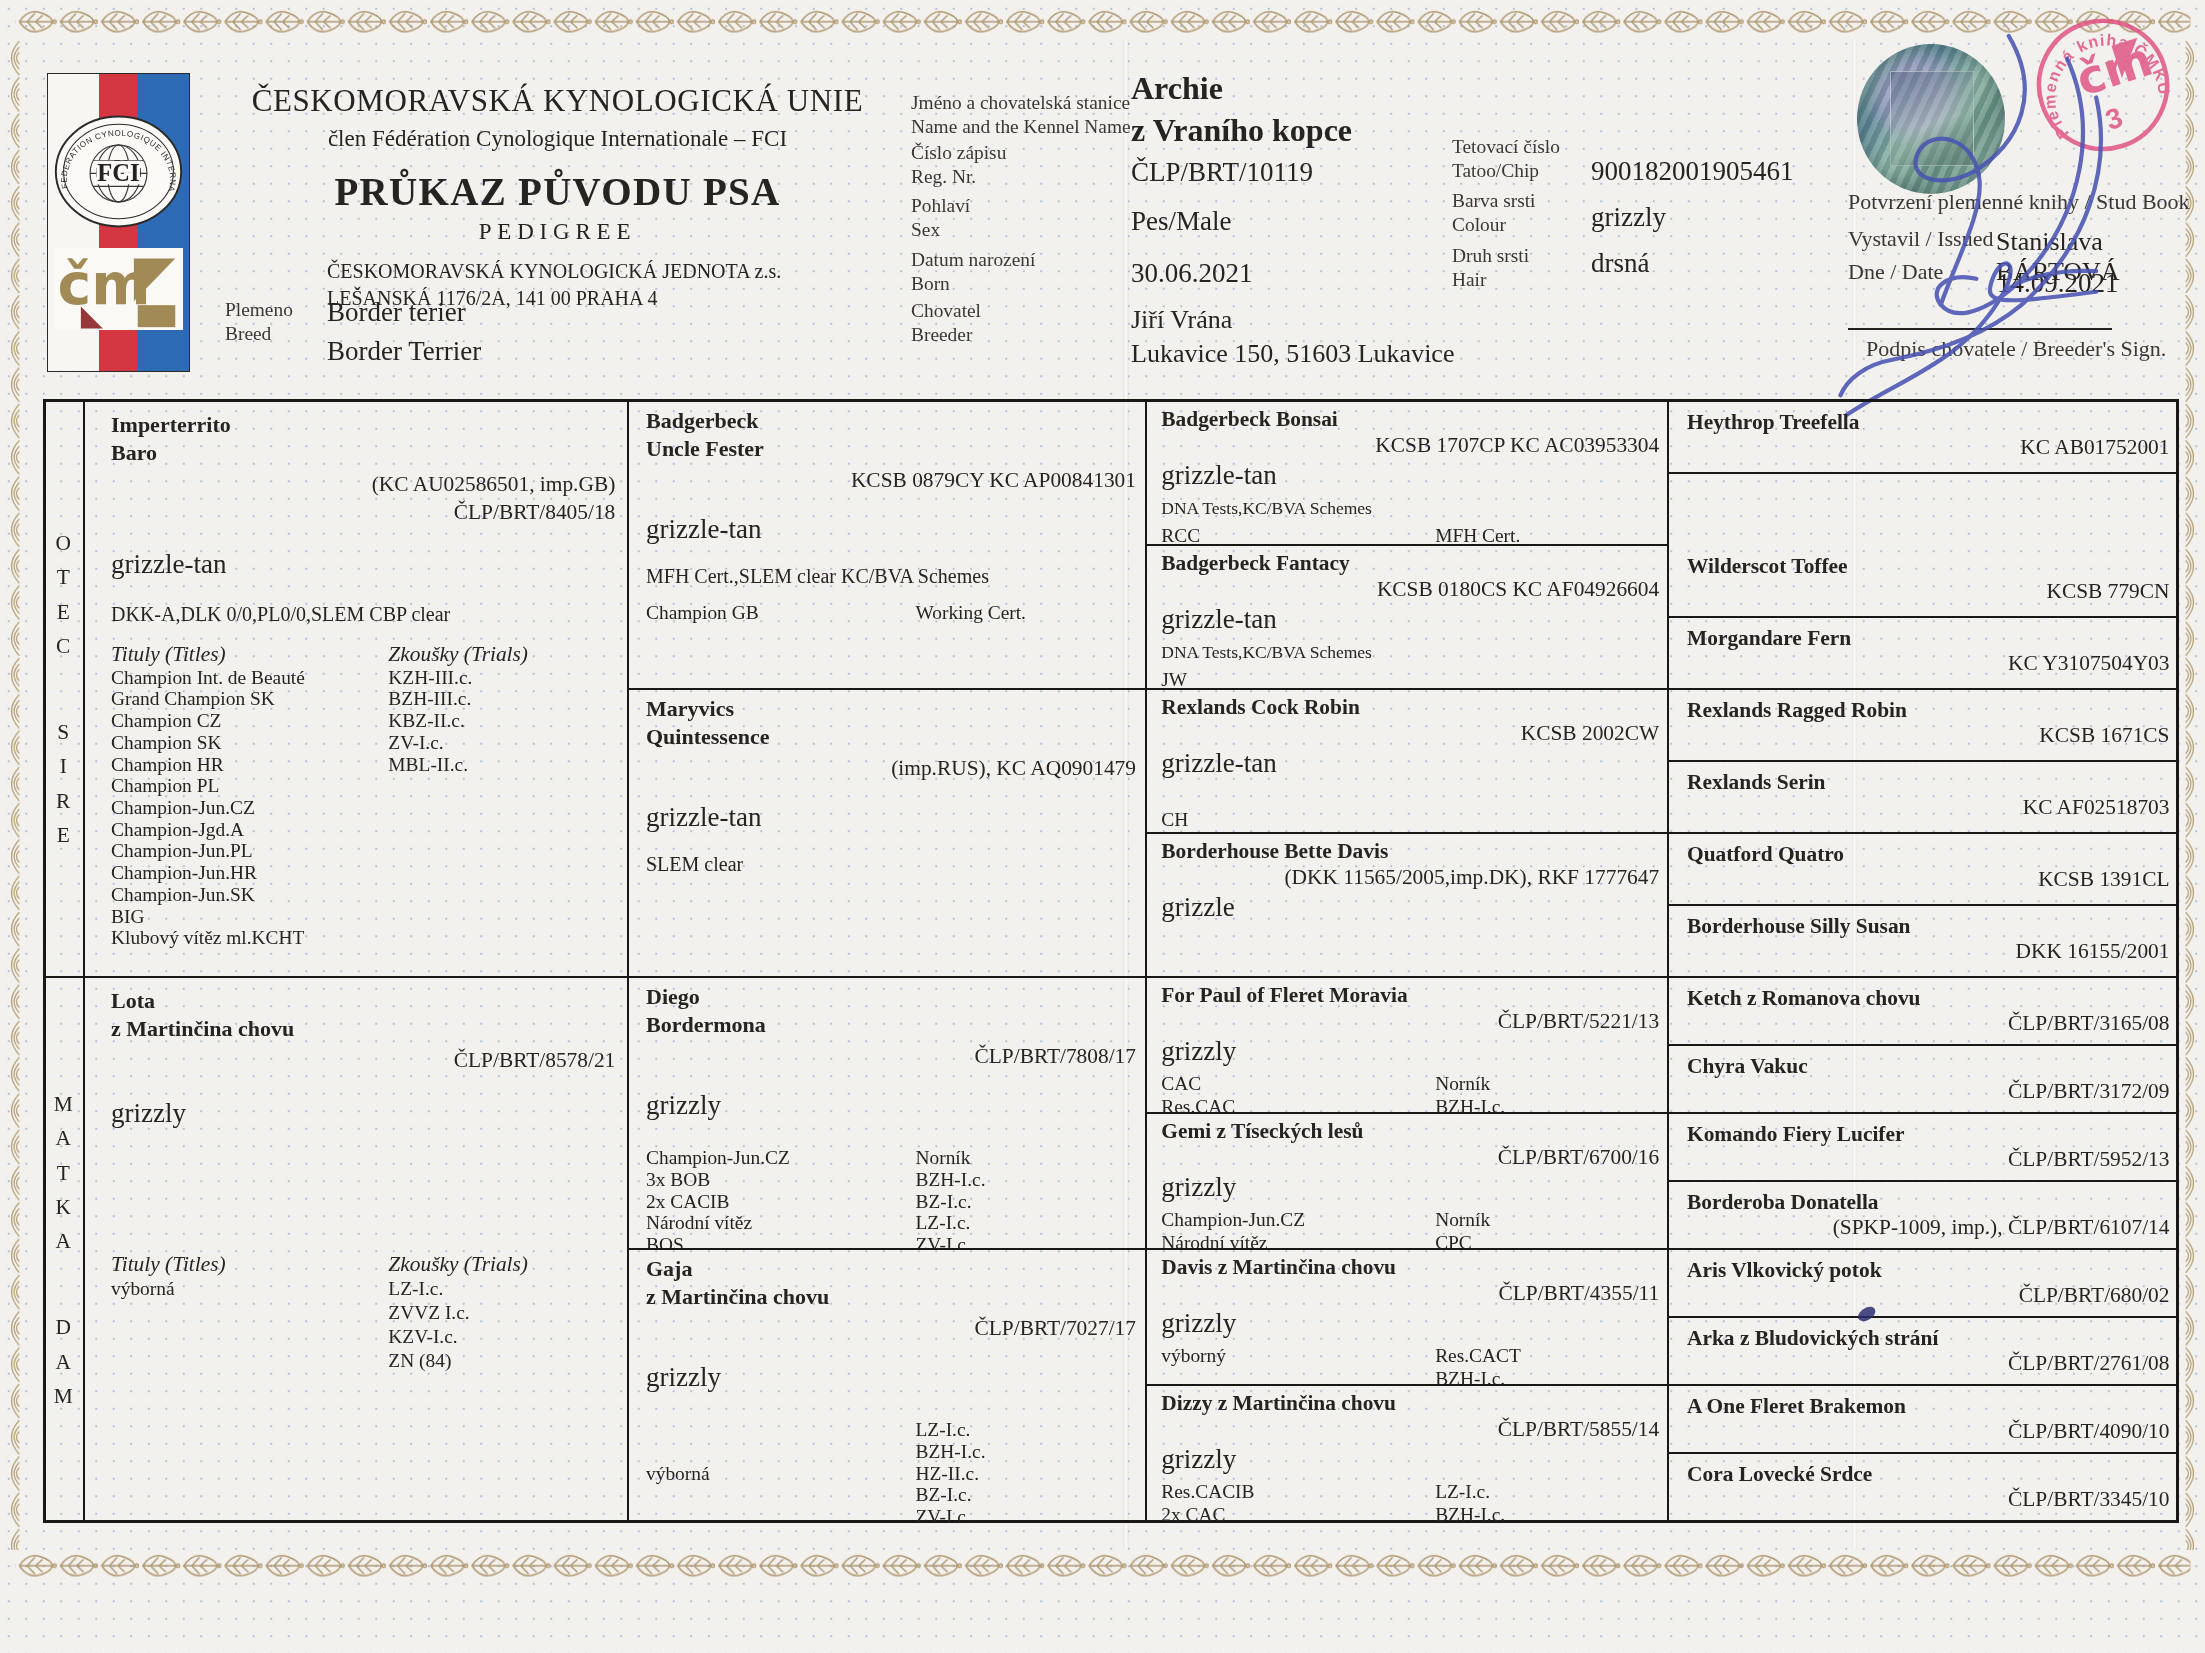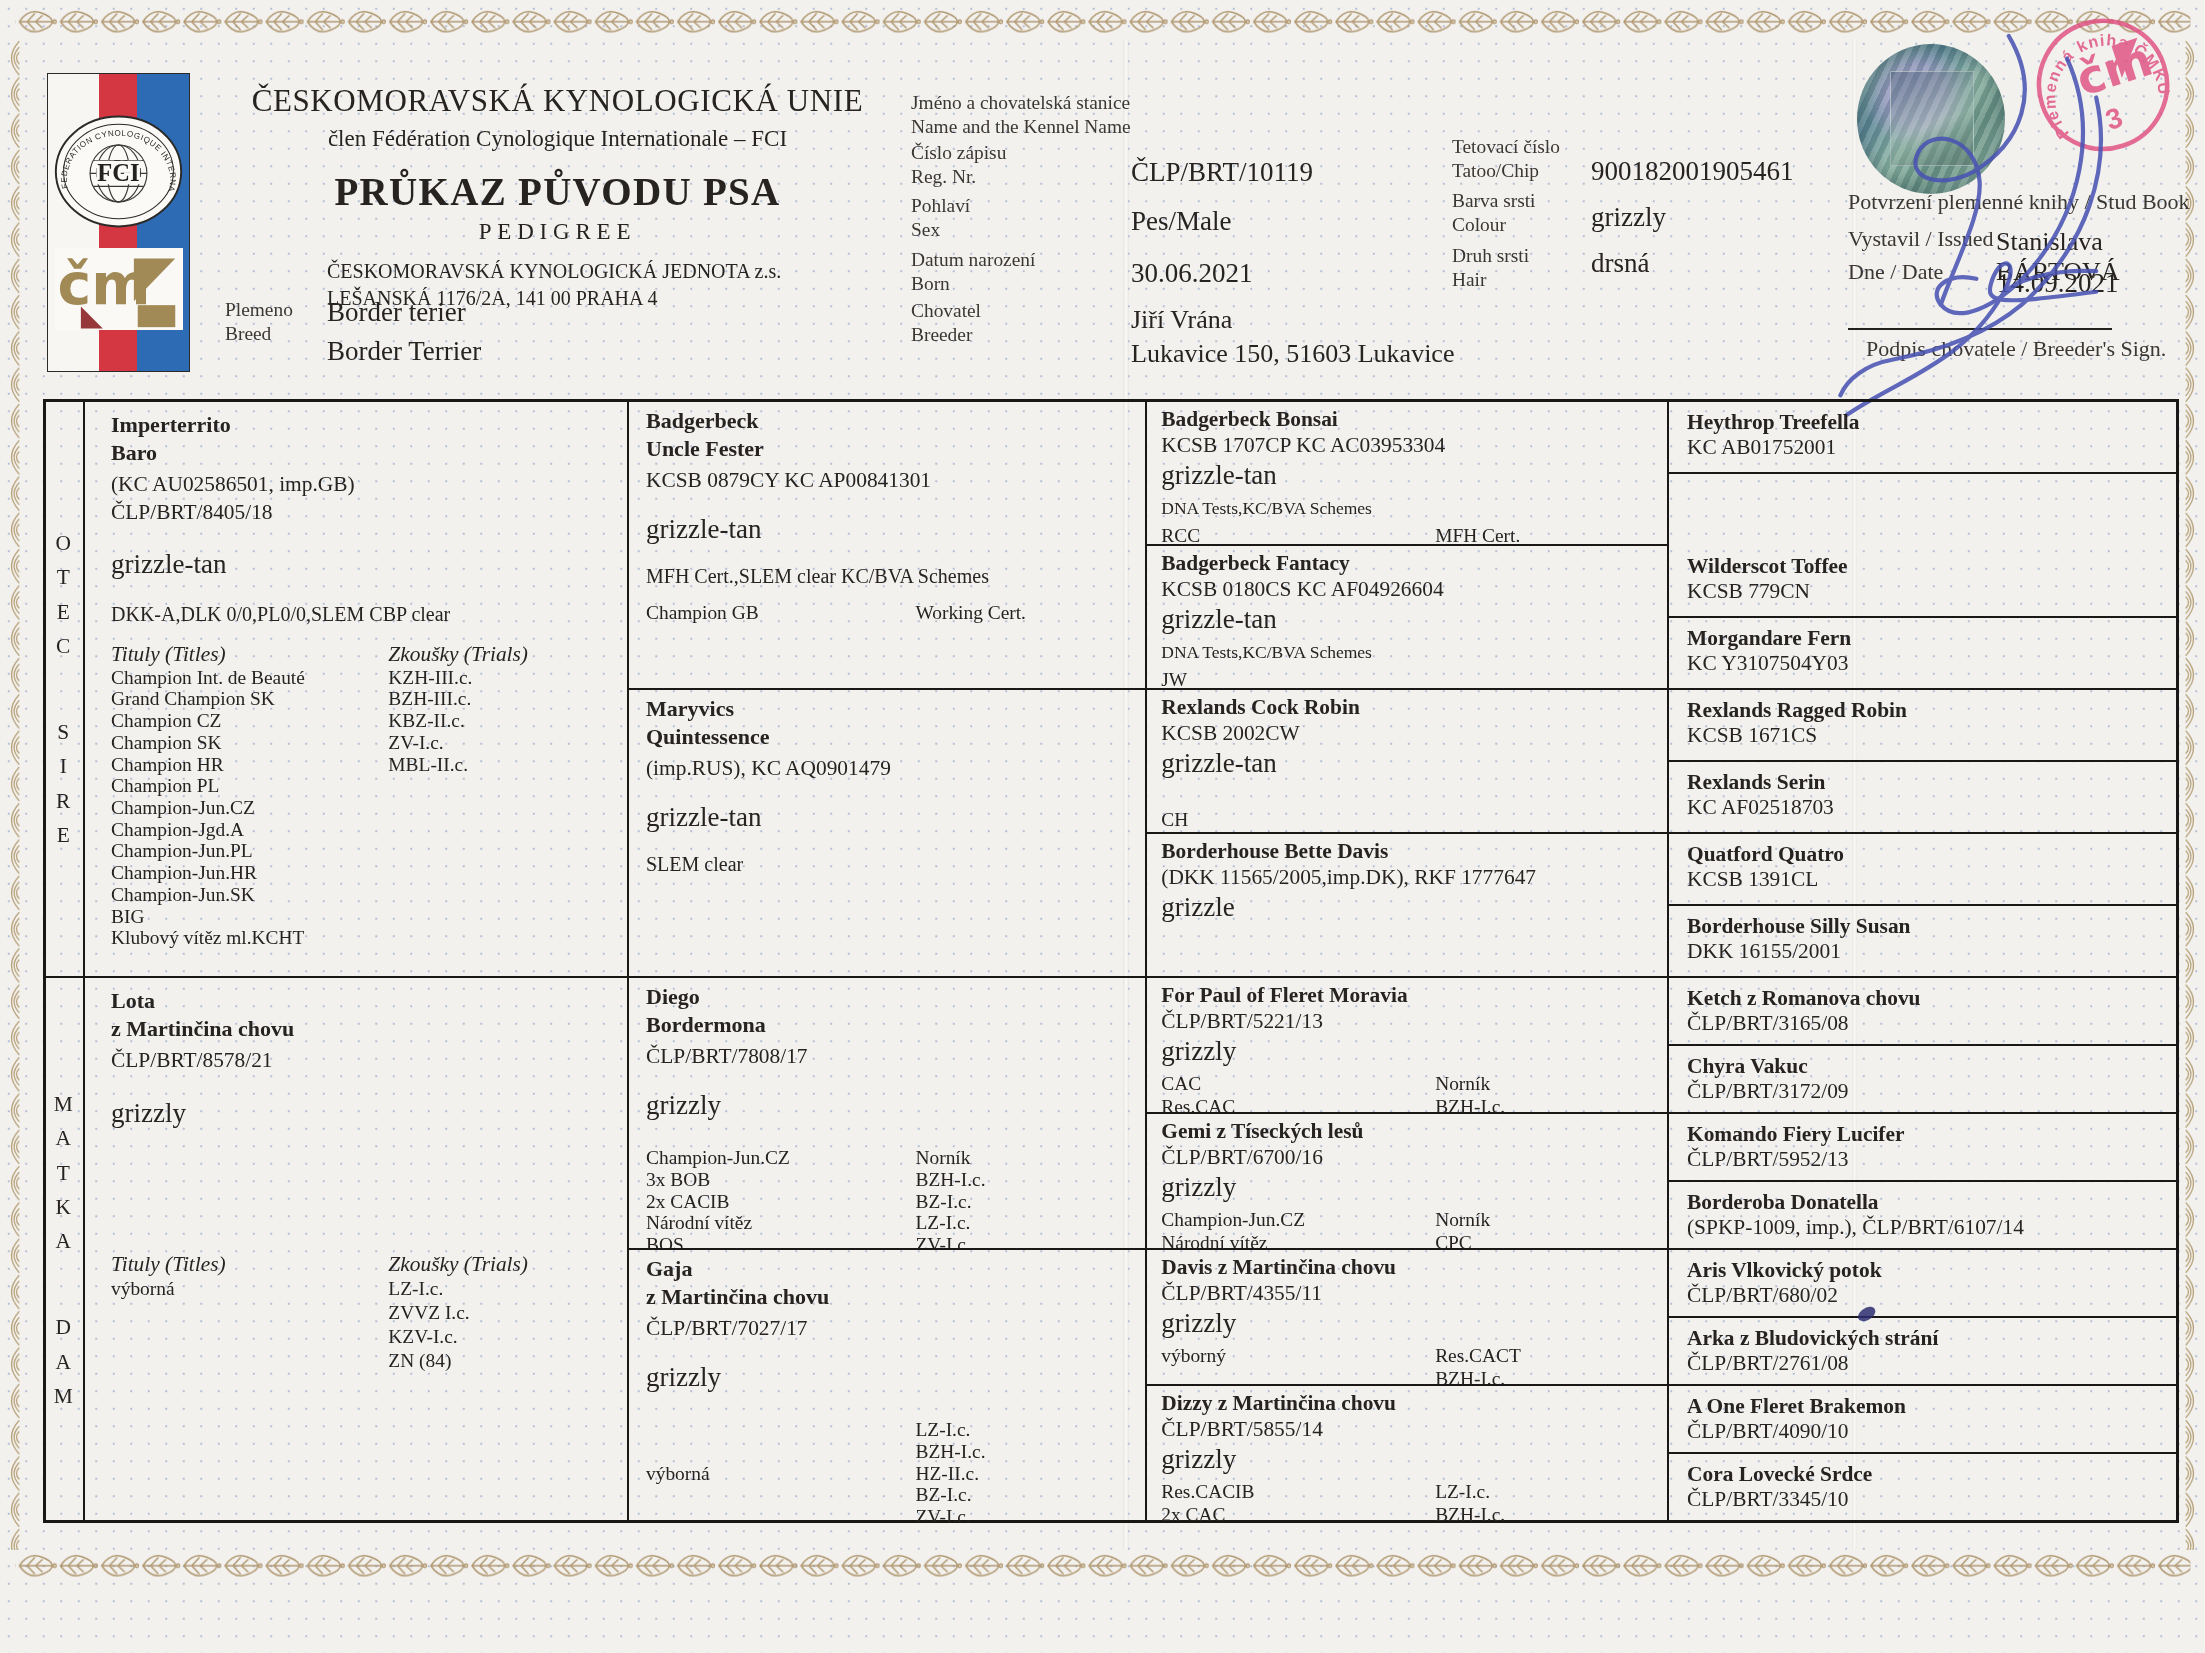--- a/index.html
+++ b/index.html
@@ -48,21 +48,21 @@
   .cell{box-sizing:border-box;border-right:2.6px solid #1a1816;border-bottom:2.6px solid #1a1816;overflow:hidden;}
   .nr{border-right:none;} .nb{border-bottom:none;}
   .vlab{display:flex;flex-direction:column;align-items:center;justify-content:center;gap:52px;font-size:21.4px;}
   .vword{width:1em;word-break:break-all;text-align:center;line-height:1.6;letter-spacing:.12em;}
   .c1{padding:9px 11.7px 5.2px 26px;}
   .c2{padding:5.2px 9px 5.2px 17px;}
   .c3{padding:5.2px 7.8px 3.9px 14.3px;}
   .c4{padding:7.8px 6.5px 3.9px 18px;}
   .nm{font-weight:bold;font-size:22px;line-height:1.28;}
   .c3 .nm,.c4 .nm{line-height:1.2;font-size:21.4px;}
-  .rg{font-size:21.4px;line-height:1.28;margin-top:3.9px;}
+  .rg{font-size:21.4px;line-height:1.28;margin-top:3.9px;text-align:right;}
   .c3 .rg,.c4 .rg{margin-top:0;line-height:1.2;}
   .clr{font-size:27px;}
   .c1 .clr{margin-top:23px;}
   .c2 .clr{margin-top:19.4px;}
   .c3 .clr{line-height:1.2;}
   .hl{font-size:20px;}
   .c1 .hl{margin-top:23px;}
   .c2 .hl{margin-top:19.4px;}
   .c3 .hl{font-size:17.5px;line-height:1.2;margin-top:7px;}
   .awlbl{font-style:italic;font-size:21.4px;}
@@ -190,20 +190,24 @@
   </div>
   <div class="abs bval" style="left:327px;top:293px">
     <div>Border terier</div>
     <div>Border Terrier</div>
   </div>
 
   <div class="abs lbl" style="left:911px;top:91px">
     <div>Jméno a chovatelská stanice</div>
     <div>Name and the Kennel Name</div>
   </div>
+  <div class="abs dogname" style="left:1131px;top:68px">
+    <div>Archie</div>
+    <div>z Vraního kopce</div>
+  </div>
   <div class="abs lbl" style="left:911px;top:141px">
     <div>Číslo zápisu</div>
     <div>Reg. Nr.</div>
   </div>
   <div class="abs val" style="left:1131px;top:157px">ČLP/BRT/10119</div>
   <div class="abs lbl" style="left:911px;top:194px">
     <div>Pohlaví</div>
     <div>Sex</div>
   </div>
   <div class="abs val" style="left:1131px;top:206px">Pes/Male</div>

